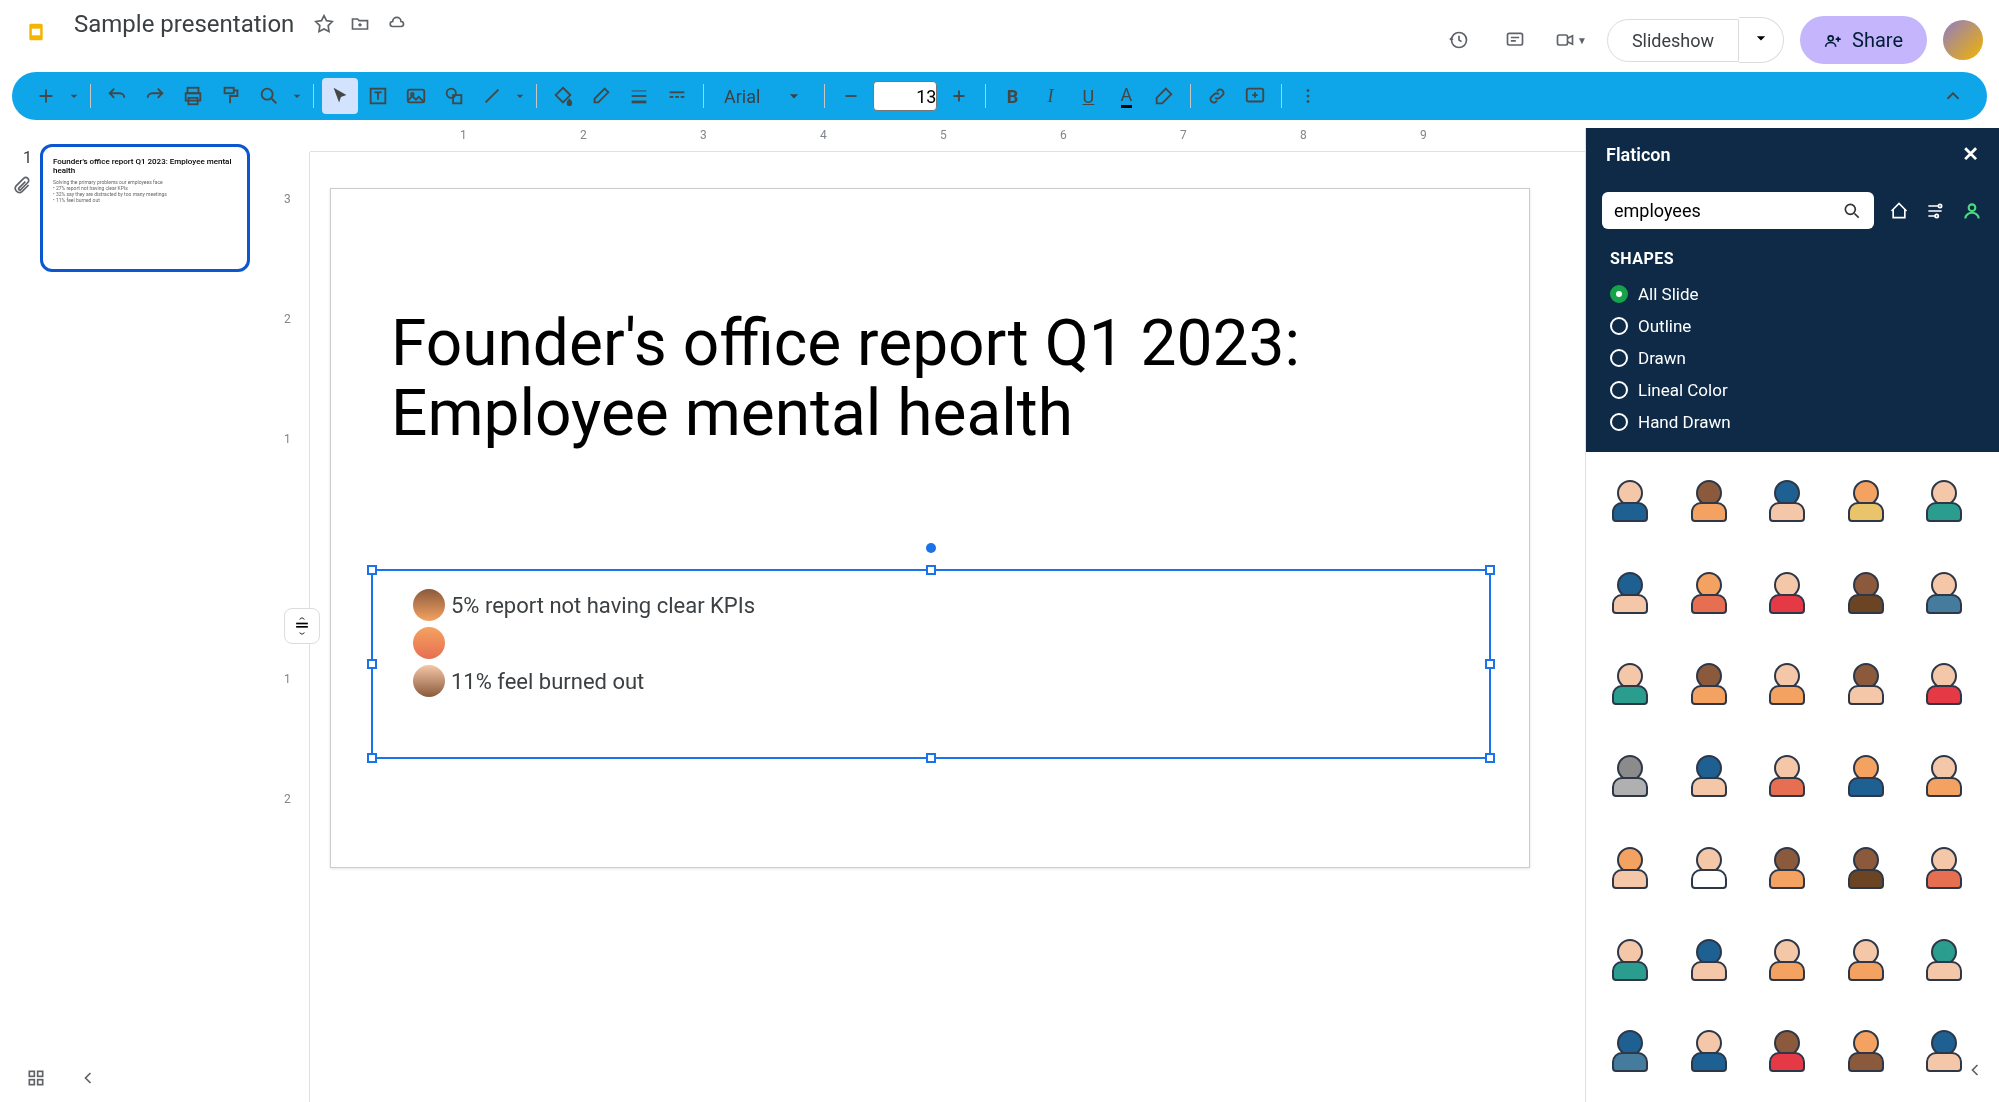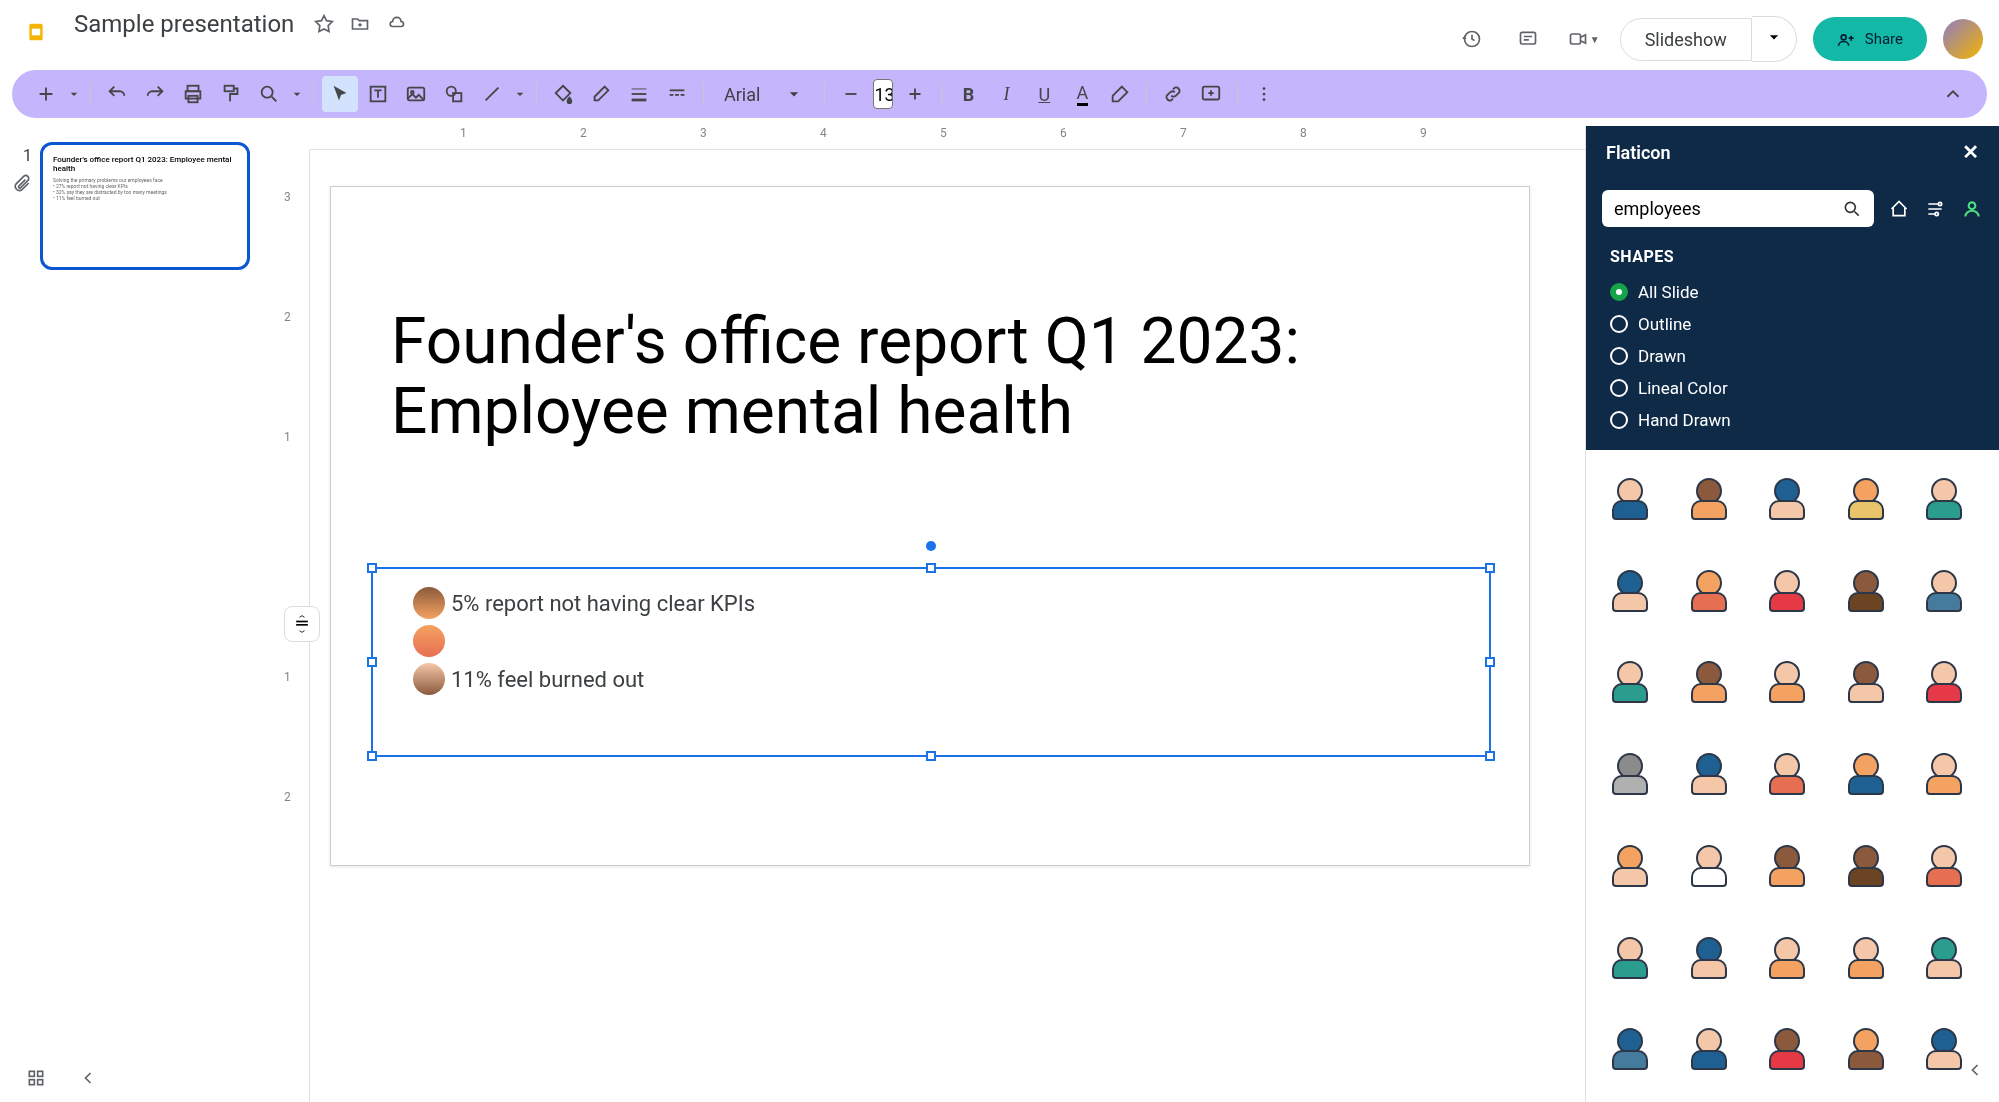--- a/index.html
+++ b/index.html
@@ -12,31 +12,31 @@
 .title-row { display: flex; align-items: center; gap: 12px; height: 32px; }
 .doc-title { font-size: 24px; color: #3c4043; padding: 2px 6px; }
 .title-icon { width: 24px; height: 24px; display: flex; align-items: center; justify-content: center; color: #5f6368; cursor: pointer; }
 .menu-bar { display: flex; gap: 4px; margin-top: 2px; }
 .menu-item { padding: 6px 10px; font-size: 18px; color: #3c4043; border-radius: 4px; cursor: pointer; }
 .header-actions { display: flex; align-items: center; gap: 16px; margin-top: 8px; }
 .header-icon { width: 40px; height: 40px; display: flex; align-items: center; justify-content: center; color: #5f6368; cursor: pointer; border-radius: 50%; }
 .slideshow-btn { display: flex; align-items: center; }
 .slideshow-main { padding: 10px 24px; border: 1px solid #dadce0; border-radius: 24px 0 0 24px; font-size: 18px; color: #3c4043; cursor: pointer; }
 .slideshow-drop { padding: 10px 12px; border: 1px solid #dadce0; border-left: none; border-radius: 0 24px 24px 0; cursor: pointer; }
-.share-btn { display: flex; align-items: center; gap: 8px; background: #14b8a6; padding: 12px 24px; border-radius: 24px; font-size: 15px; color: #001d35; cursor: pointer; }
+.share-btn { display: flex; align-items: center; gap: 8px; background: #c4b5fd; padding: 12px 24px; border-radius: 24px; font-size: 20px; color: #001d35; cursor: pointer; }
 .avatar { width: 40px; height: 40px; border-radius: 50%; background: linear-gradient(135deg,#8e7cc3,#f4b400); }
 
 
-.toolbar { display: flex; align-items: center; gap: 2px; padding: 6px 16px; margin: 8px 12px; background: #c4b5fd; border-radius: 28px; }
+.toolbar { display: flex; align-items: center; gap: 2px; padding: 6px 16px; margin: 8px 12px; background: #0ea5e9; border-radius: 28px; }
 .tb-btn { width: 36px; height: 36px; display: flex; align-items: center; justify-content: center; color: #444746; cursor: pointer; border-radius: 4px; }
 .tb-btn.active { background: #d3e3fd; }
 .tb-sep { width: 1px; height: 24px; background: #c7c7c7; margin: 0 6px; }
 .font-select { padding: 6px 12px; font-size: 18px; color: #3c4043; cursor: pointer; display: flex; align-items: center; gap: 24px; }
 .font-size-box { display: flex; align-items: center; gap: 4px; }
-.font-size-input { width: 20px; height: 30px; border: 1px solid #747775; border-radius: 4px; text-align: right; font-size: 18px; }
+.font-size-input { width: 64px; height: 30px; border: 1px solid #747775; border-radius: 4px; text-align: right; font-size: 18px; }
 .tb-collapse { margin-left: auto; }
 
 
 .main { display: flex; height: calc(100% - 120px); }
 .slide-panel { width: 270px; padding: 16px 8px; display: flex; gap: 8px; }
 .slide-num-col { width: 24px; text-align: right; font-size: 16px; color: #3c4043; padding-top: 4px; }
 .slide-thumb { width: 210px; height: 128px; border: 3px solid #0b57d0; border-radius: 12px; background: #fff; padding: 10px; cursor: pointer; }
 .thumb-title { font-size: 8px; font-weight: 500; color: #000; }
 .thumb-body { font-size: 5px; color: #666; margin-top: 4px; }
 

